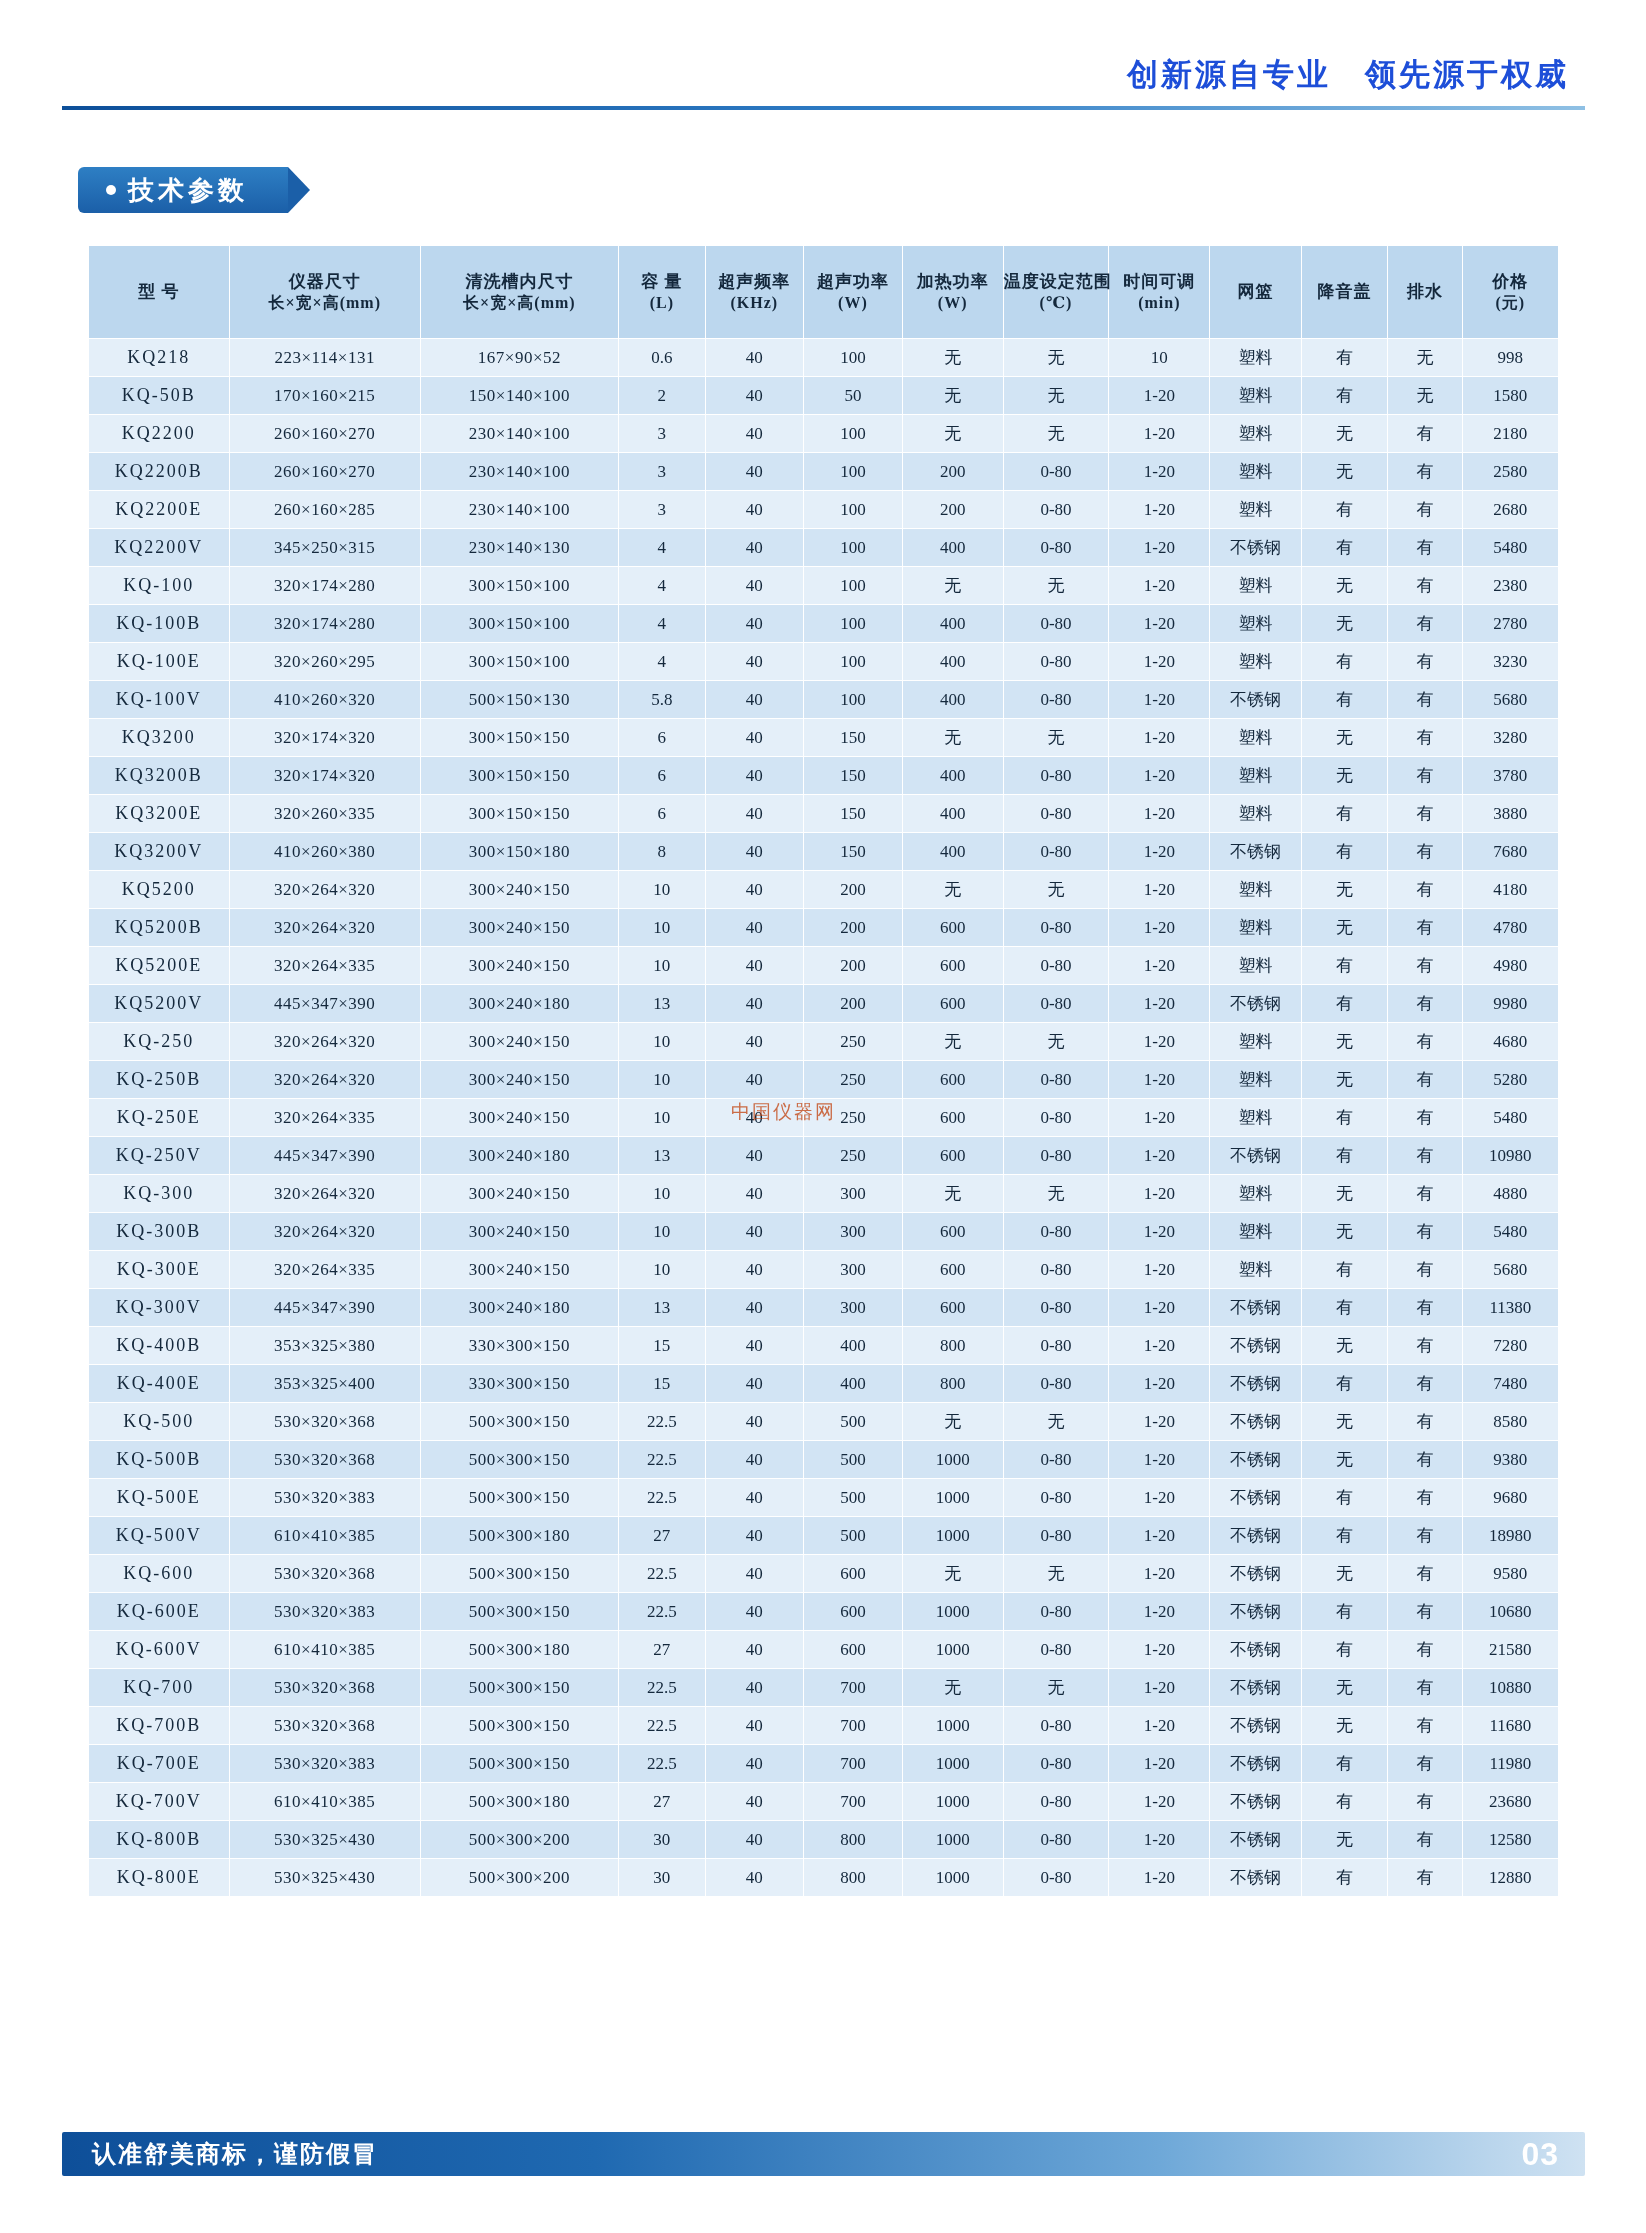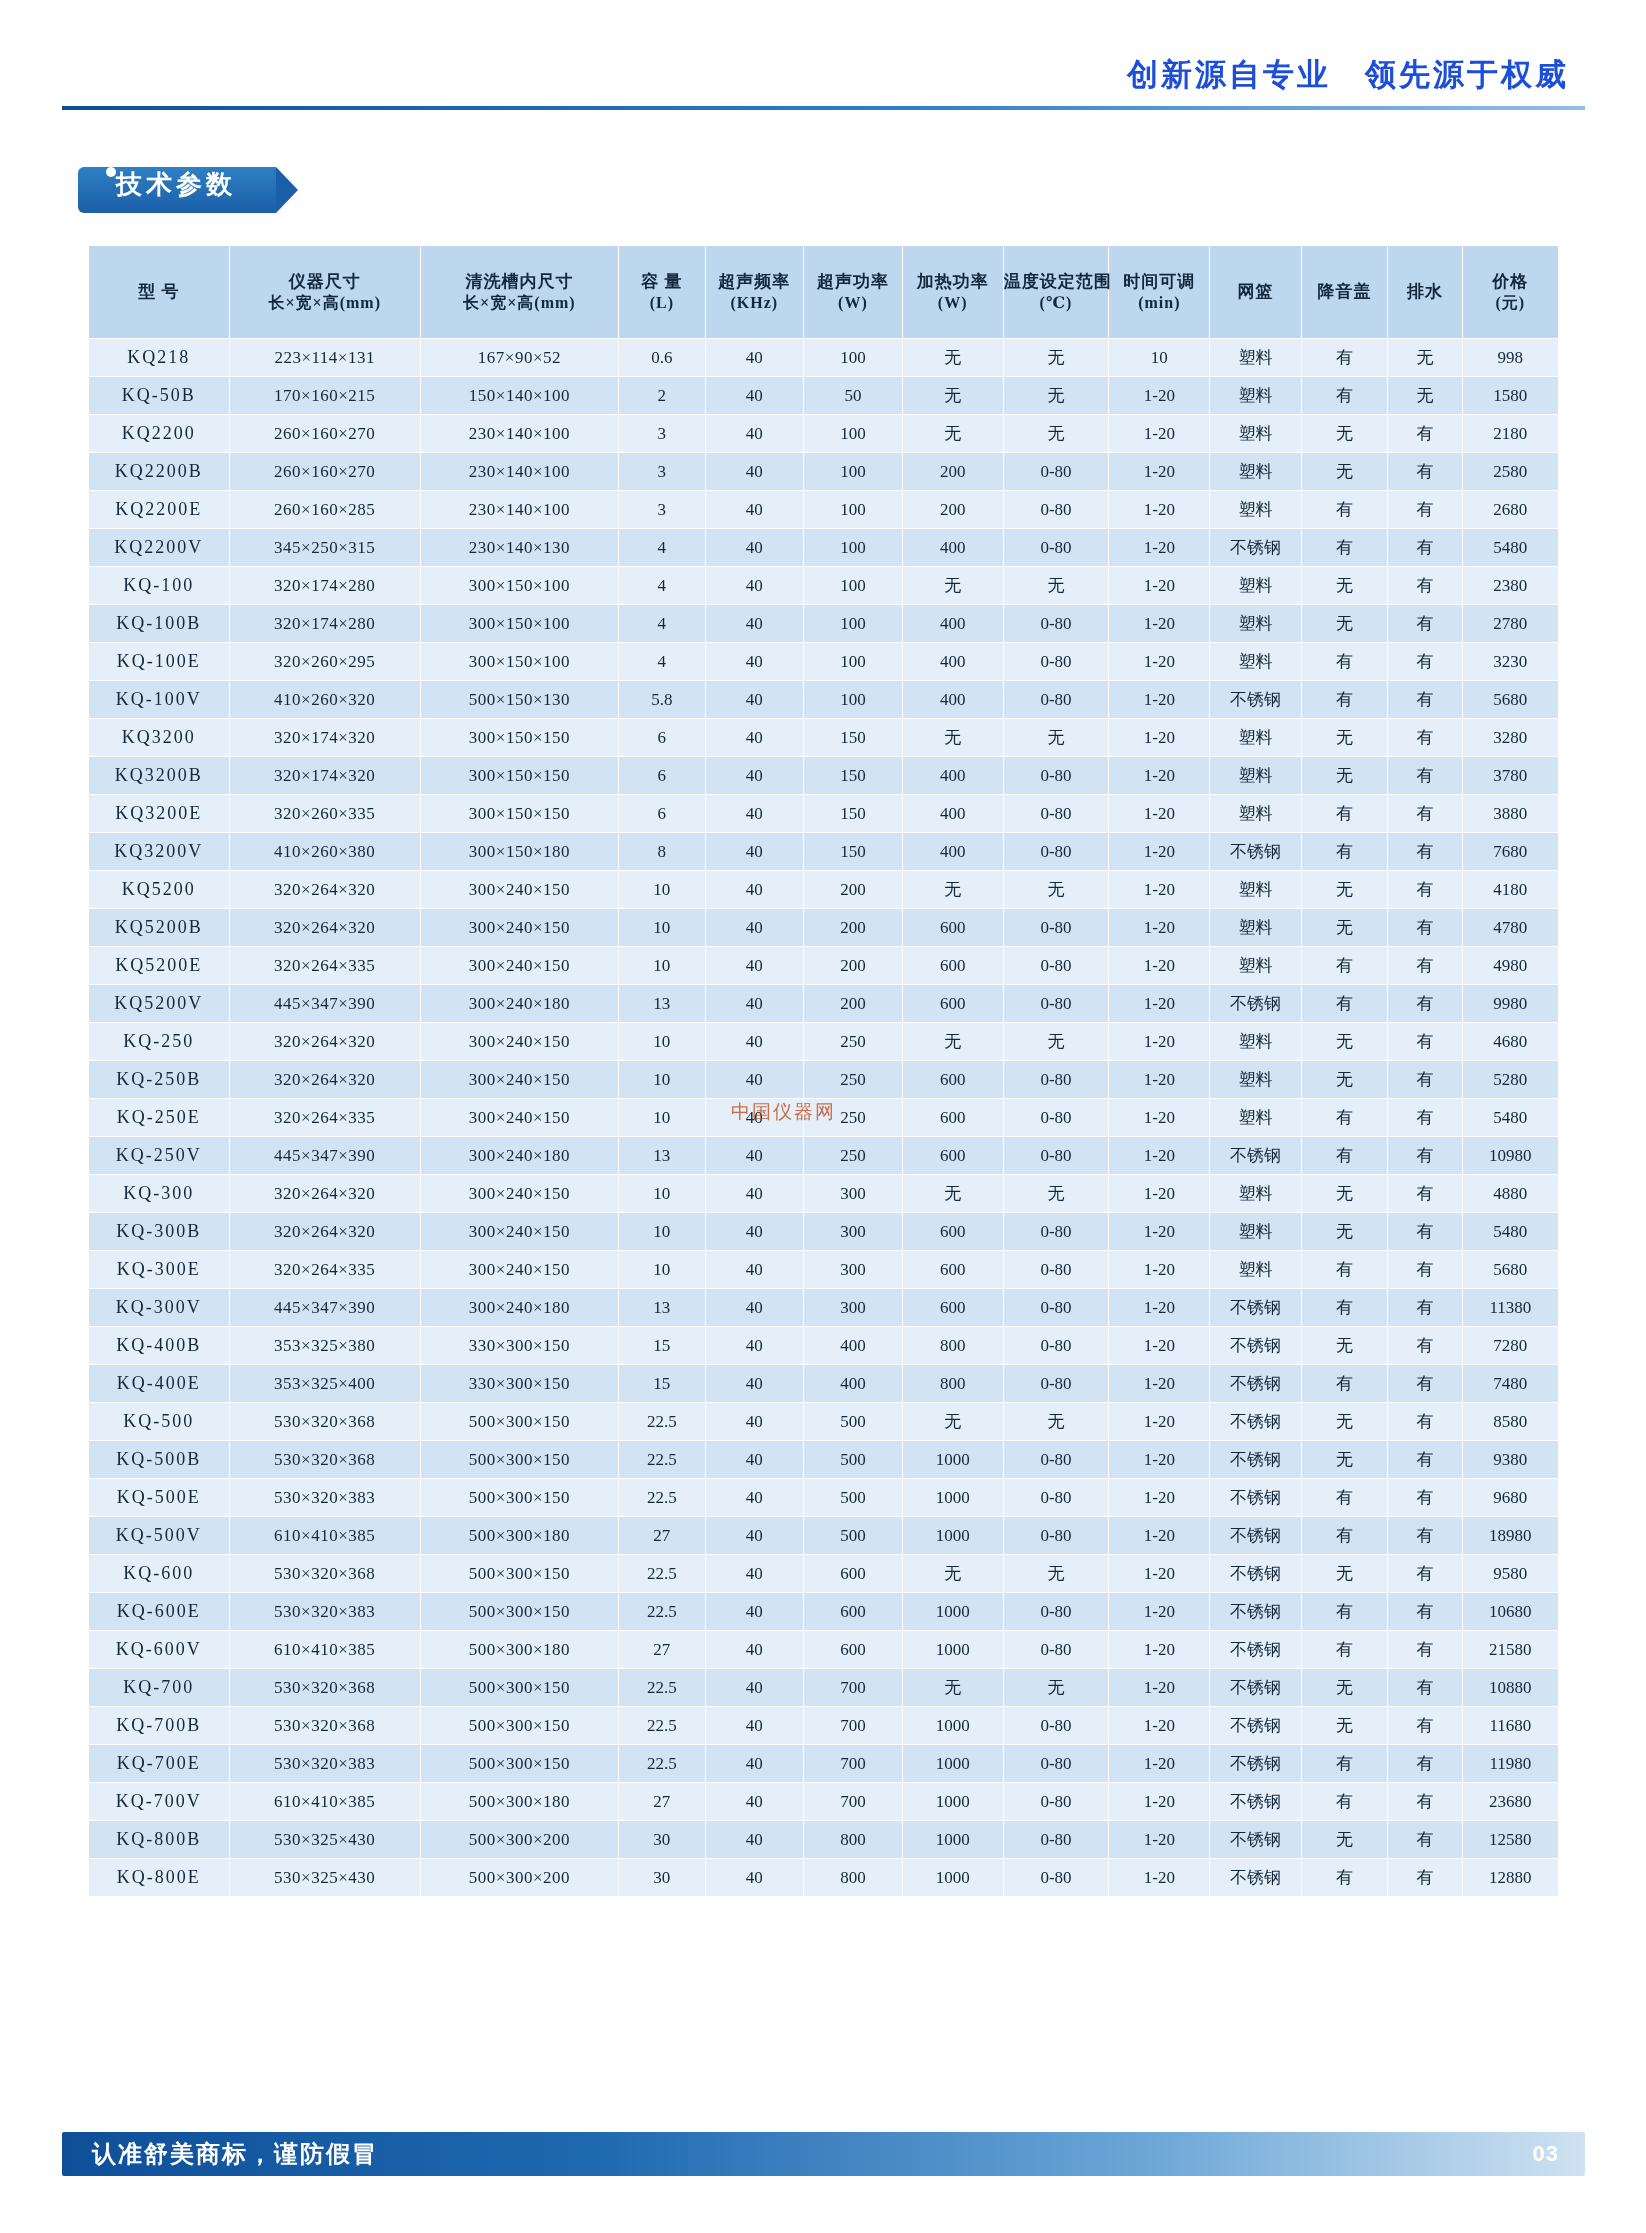--- a/index.html
+++ b/index.html
@@ -60,20 +60,22 @@
     display: flex;
     align-items: center;
   }
   .ribbon {
     position: relative;
     height: 46px;
     padding: 0 40px 0 28px;
     background: linear-gradient(to bottom, #2e7fc4 0%, #1b5fa8 100%);
     border-radius: 6px 0 0 6px;
     display: flex;
+    align-items: center;
+    gap: 12px;
   }
   .ribbon::after {
     content: "";
     position: absolute;
     right: -22px;
     top: 0;
     width: 0;
     height: 0;
     border-top: 23px solid transparent;
     border-bottom: 23px solid transparent;
@@ -191,21 +193,21 @@
     letter-spacing: 2px;
     margin-left: 30px;
     text-align: right;
   }
   .footer-page {
     margin-left: auto;
     margin-right: 26px;
     font-family: "Liberation Sans", sans-serif;
     font-weight: bold;
     color: #ffffff;
-    font-size: 22px;
+    font-size: 32px;
     letter-spacing: 1px;
   }
 </style>
 </head>
 <body>
 
 <div class="page">
 
   <div class="header">
     <div class="header-slogan">

